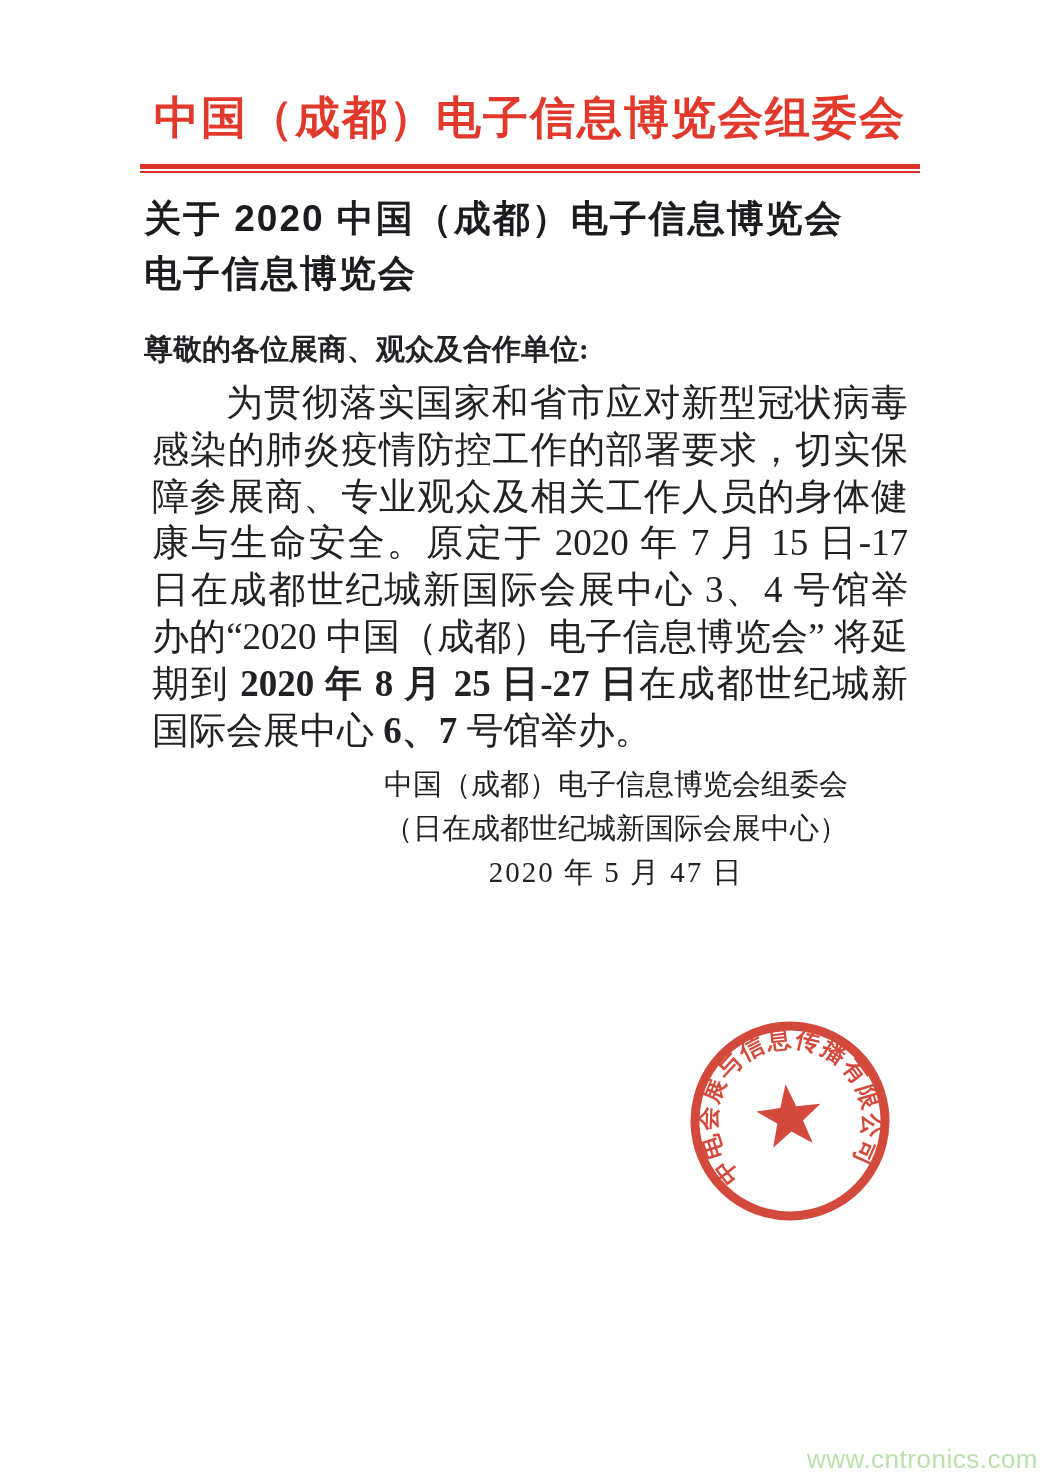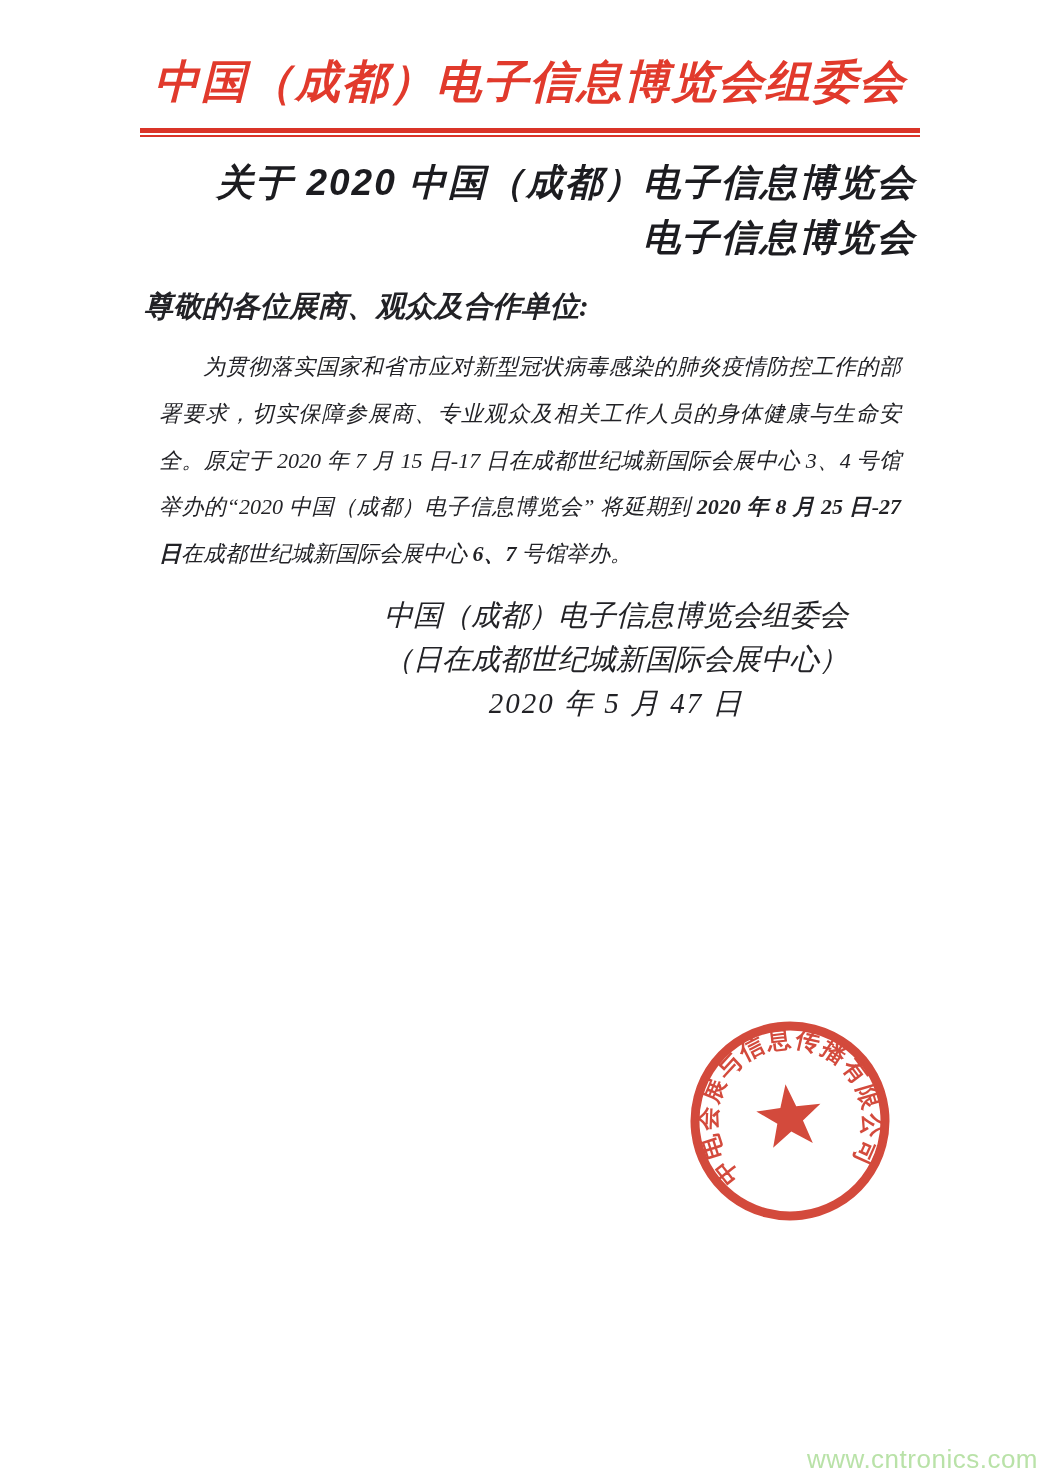--- a/index.html
+++ b/index.html
@@ -5,22 +5,21 @@
   html,body{margin:0;padding:0;background:#ffffff;}
   .page{
     position:relative;
     width:1054px;height:1481px;
     background:#ffffff;
     overflow:hidden;
     font-family:"Liberation Serif", serif;
     color:#222226;
   }
   .content{
-    padding:52px 138px 0 144px;
-    font-style:italic;
+    padding:88px 138px 0 144px;
   }
   
   .org-name{
     margin:0 0 16px 0;
     text-align:center;
     font-family:"Liberation Sans", sans-serif;
     font-weight:bold;
     font-size:45px;
     letter-spacing:2px;
     color:#e13a2c;
@@ -28,38 +27,38 @@
   }
   .rule{
     height:2px;
     border-top:5px solid #da3428;
     border-bottom:2px solid #da3428;
     margin:0 -4px;
   }
   
   .doc-title{
     margin-top:18px;
-    text-align:right;
+    text-align:left;
     font-family:"Liberation Sans", sans-serif;
     font-weight:bold;
     font-size:37px;
     line-height:55px;
     letter-spacing:2px;
     color:#1c1c20;
   }
   
   .salutation{
-    margin-top:18px;
+    margin-top:25px;
     font-weight:bold;
     font-size:29px;
     line-height:46px;
   }
   .para{
-    margin:15px;
-    font-size:22px;
+    margin:8px;
+    font-size:37px;
     line-height:46.8px;
     text-align:justify;
     text-indent:2em;
   }
   .b{font-weight:bold;}
   
   .signature{
     margin:2px 40px 0 auto;
     width:520px;
     text-align:center;

